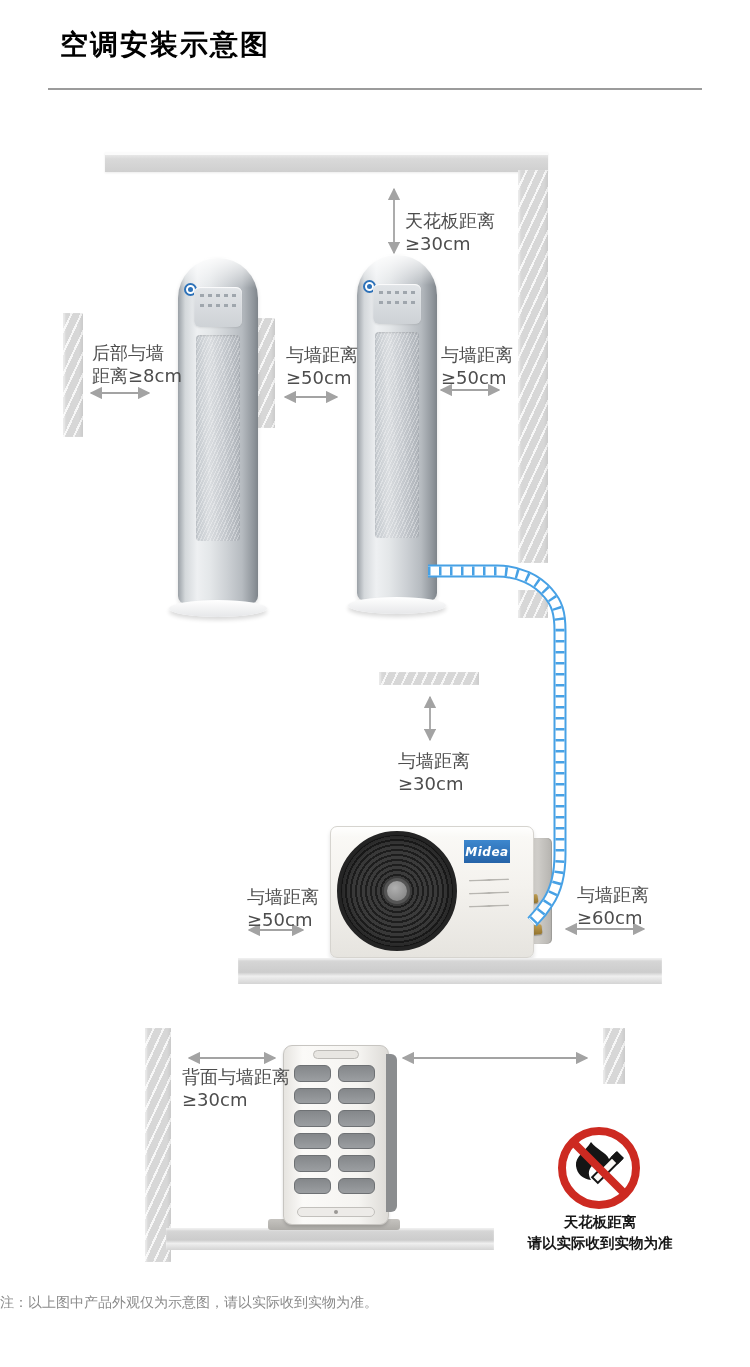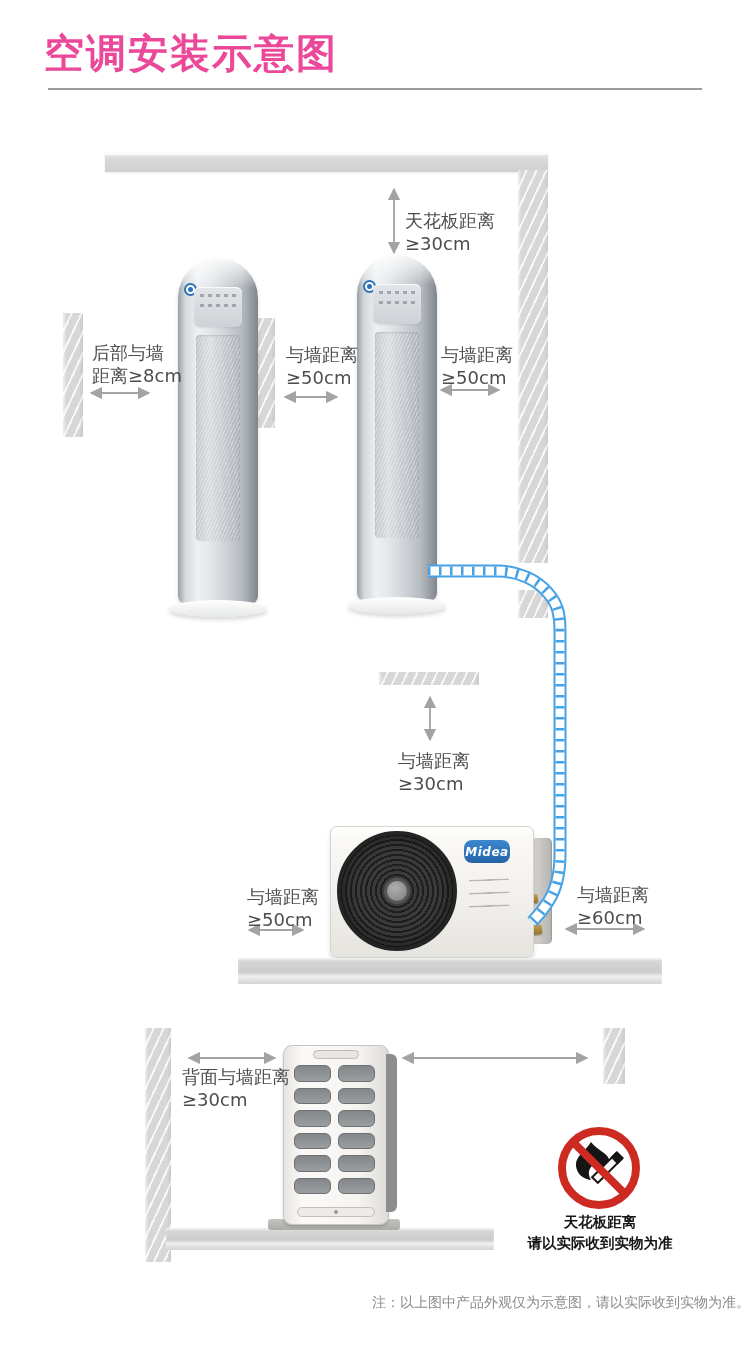--- a/index.html
+++ b/index.html
@@ -1,19 +1,19 @@
 <!DOCTYPE html>
 <html><head>
 <meta charset="utf-8">
 <style>
   html,body{margin:0;padding:0;background:#fff;}
   .canvas{position:relative;width:750px;height:1367px;background:#fff;overflow:hidden;
           font-family:"DejaVu Sans",sans-serif;}
   
-  .title{position:absolute;left:44px;top:26px;font-size:40px;font-weight:700;color:#ec4899;letter-spacing:2px;}
+  .title{position:absolute;left:60px;top:26px;font-size:28px;font-weight:700;color:#000000;letter-spacing:2px;}
   .divider{position:absolute;left:48px;top:88px;width:654px;height:2px;background:#9b9b9b;}
   
   .wall{position:absolute;background-color:#d7d7d7;
         background-image:repeating-linear-gradient(115deg,rgba(255,255,255,0) 0 7px,rgba(255,255,255,.8) 7px 9px);
         box-shadow:inset 2px 0 2px rgba(255,255,255,.5), inset -2px 0 3px rgba(0,0,0,.06);}
   .ceiling{position:absolute;background:linear-gradient(180deg,#f2f2f2,#d9d9d9 35%,#cfcfcf);
            box-shadow:inset 0 3px 0 #fbfbfb, 0 1px 2px rgba(0,0,0,.08);}
   .floorbar{position:absolute;background:linear-gradient(180deg,#d8d8d8,#cccccc 55%,#efefef 70%,#d4d4d4);
             box-shadow:inset 0 2px 2px rgba(255,255,255,.6);}
   
@@ -37,21 +37,21 @@
       background:linear-gradient(180deg,#ffffff,#e6e7e9);box-shadow:0 3px 4px rgba(0,0,0,.15);}
   
   .outdoor{position:absolute;left:330px;top:826px;width:202px;height:130px;border-radius:7px;
       background:linear-gradient(180deg,#fbfaf7 0%,#f4f2ee 45%,#e6e4df 100%);
       border:1px solid #d6d4cf;box-shadow:0 3px 4px rgba(0,0,0,.12), inset 0 14px 10px -10px #fff;}
   .od-fan{position:absolute;left:6px;top:4px;width:120px;height:120px;border-radius:50%;
       background:repeating-radial-gradient(circle at 50% 50%,#1e1e1e 0 2px,#3b3b3b 2px 5px);
       border:4px solid #242424;box-sizing:border-box;box-shadow:inset 0 0 16px rgba(0,0,0,.65);}
   .od-hub{position:absolute;left:50%;top:50%;width:26px;height:26px;margin:-13px 0 0 -13px;border-radius:50%;
       background:radial-gradient(circle at 40% 35%,#b0b0b0,#7d7d7d);border:3px solid #555;box-sizing:border-box;}
-  .od-logo{position:absolute;left:133px;top:13px;width:46px;height:23px;border-radius:8px;
+  .od-logo{position:absolute;left:133px;top:13px;width:46px;height:23px;border-radius:0;
       background:linear-gradient(180deg,#3d87ce,#2563a8);color:#fff;font-size:12px;font-style:italic;font-weight:700;
       display:flex;align-items:center;justify-content:center;letter-spacing:.5px;}
   .od-vent{position:absolute;left:138px;width:40px;height:0;border-top:2px solid #b8b6b1;transform:rotate(-2deg);border-radius:2px;}
   .od-side{position:absolute;left:200px;top:12px;width:22px;height:106px;border-radius:0 5px 5px 0;
       background:linear-gradient(90deg,#dddbd7,#b5b3af);box-shadow:inset -1px 0 1px rgba(0,0,0,.15);}
   .od-valve{position:absolute;background:linear-gradient(180deg,#c3a155,#96762f);border-radius:2px;box-shadow:0 1px 1px rgba(0,0,0,.3);}
   
   .topview{position:absolute;left:283px;top:1045px;width:104px;height:178px;border-radius:9px;
       background:linear-gradient(90deg,#e6e4e0,#fbfaf8 18%,#f5f4f1 72%,#dddbd7);
       border:1px solid #c7c5c1;box-shadow:0 2px 3px rgba(0,0,0,.15);}
@@ -63,21 +63,21 @@
   .tv-side{position:absolute;right:-9px;top:8px;width:11px;height:158px;border-radius:0 6px 6px 0;background:#8b8d8f;}
   .tv-latch{position:absolute;left:13px;right:13px;bottom:7px;height:10px;border-radius:5px;
       background:#edebe8;border:1px solid #c2c0bc;box-sizing:border-box;}
   .tv-latch::after{content:'';position:absolute;left:50%;top:2px;width:4px;height:4px;margin-left:-2px;border-radius:50%;background:#9a9894;}
   .tv-plate{position:absolute;left:268px;top:1219px;width:132px;height:11px;border-radius:3px;
       background:linear-gradient(180deg,#c5c3bf,#aeaca8);}
   
   .anno{position:absolute;color:#4d4d4d;font-size:18px;line-height:23px;font-weight:500;white-space:nowrap;}
   .warn-text{position:absolute;left:470px;top:1212px;width:260px;text-align:center;color:#161616;
       font-size:14.5px;font-weight:700;line-height:21px;}
-  .footer-note{position:absolute;left:0;top:1294px;width:100%;text-align:right;color:#8a8a8a;font-size:14px;}
+  .footer-note{position:absolute;left:0;top:1294px;width:100%;text-align:left;color:#8a8a8a;font-size:14px;}
   .overlay{position:absolute;left:0;top:0;z-index:5;}
   .lbl{z-index:6;}
 </style>
 </head>
 <body>
 
 <div class="canvas">
 
   <div class="title">空调安装示意图</div>
   <div class="divider"></div>

